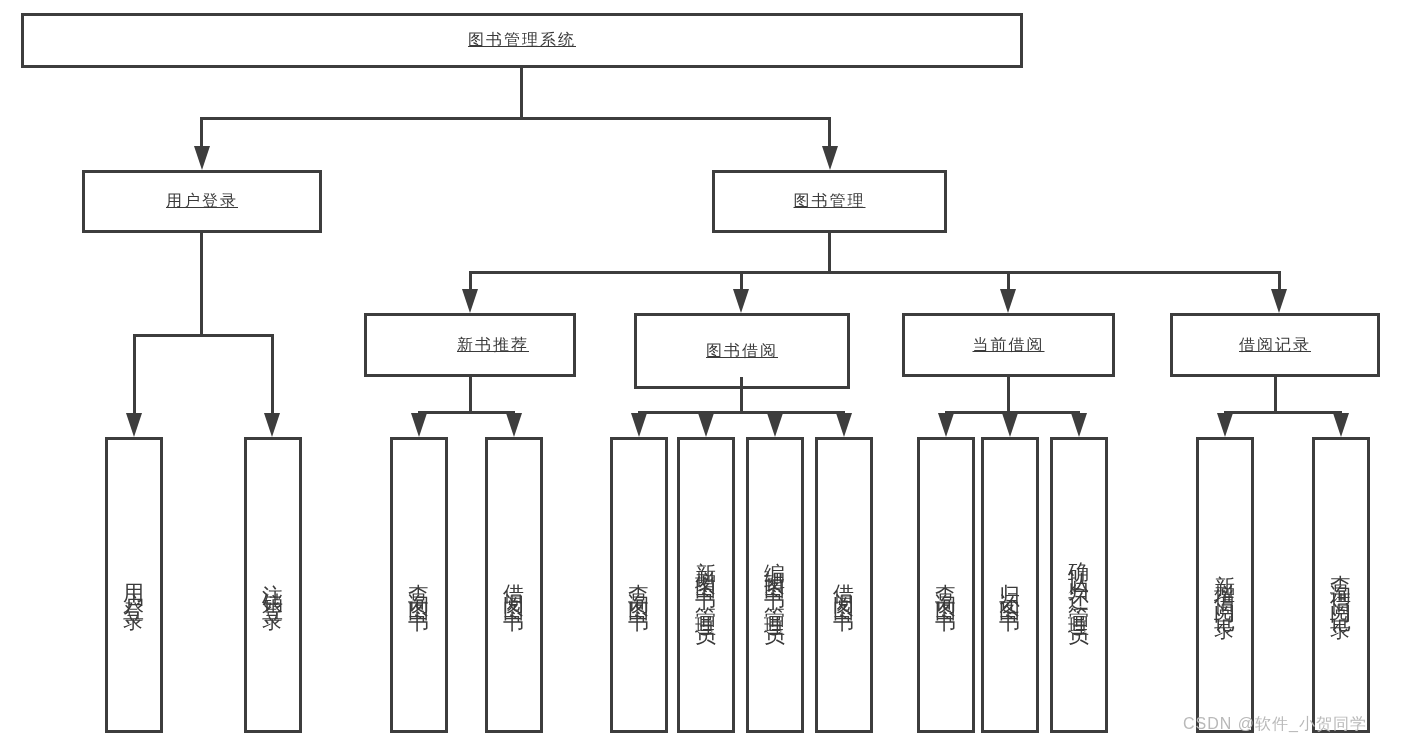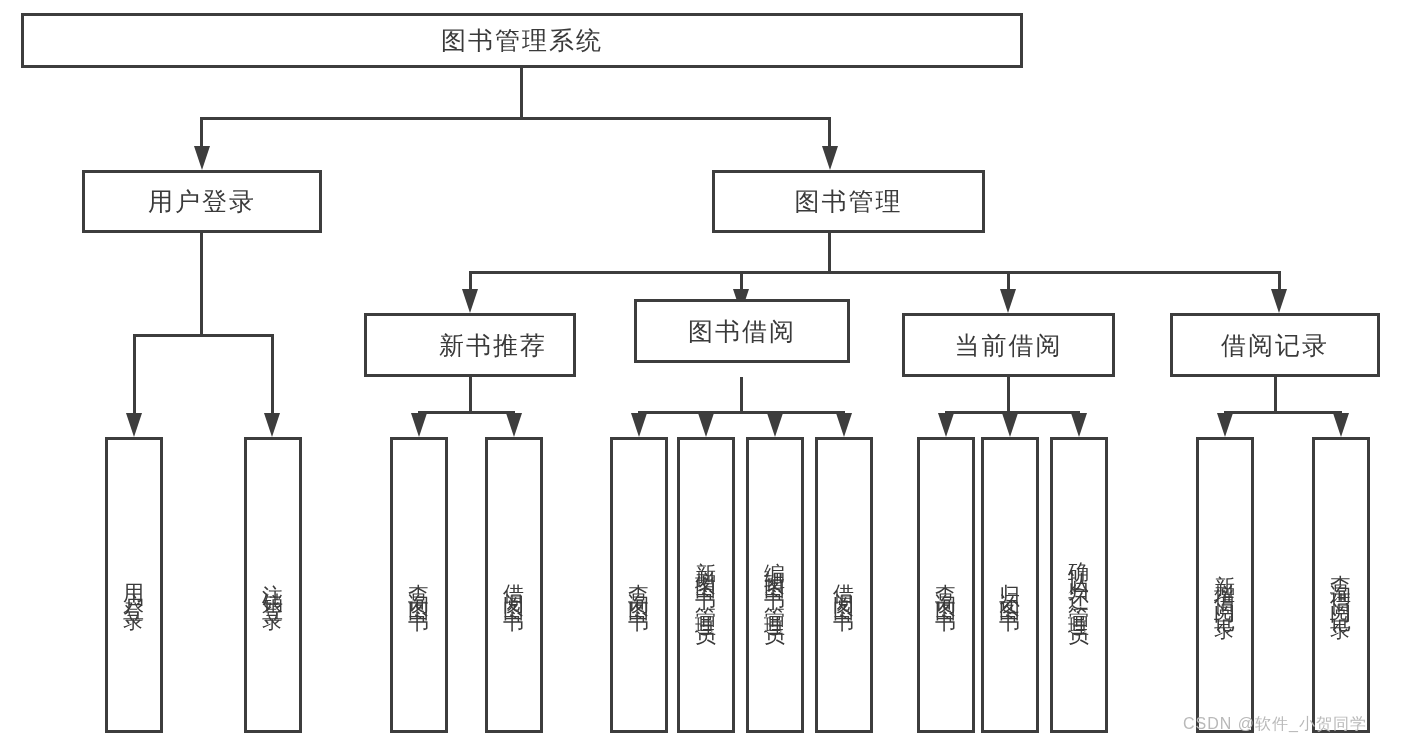--- a/index.html
+++ b/index.html
@@ -14,21 +14,21 @@
   .canvas{position:relative;width:1405px;height:747px;background:var(--bg);overflow:hidden;}
 
   
   .box{
     position:absolute;
     background:#fff;
     border:3px solid var(--line);
     display:flex;align-items:center;justify-content:center;
     color:var(--text);
   }
-  .hbox span{font-size:25px;letter-spacing:2px;white-space:nowrap;}
+  .hbox span{font-size:16px;letter-spacing:2px;white-space:nowrap;text-decoration:underline;}
   .leaf span{
     writing-mode:vertical-rl;
     text-orientation:upright;
     font-size:21px;
     letter-spacing:9px;
     line-height:1;
   }
 
   
   .vl{position:absolute;width:3px;background:var(--line);}
@@ -62,21 +62,21 @@
   <div class="vl" style="left:520px;top:68px;height:50px;"></div>
   <div class="hl" style="left:200px;top:117px;width:630px;"></div>
   <div class="vl" style="left:200px;top:117px;height:32px;"></div>
   <div class="ah" style="left:194px;top:146px;"></div>
   <div class="vl" style="left:828px;top:117px;height:32px;"></div>
   <div class="ah" style="left:822px;top:146px;"></div>
 
   <div class="box hbox" style="left:82px;top:170px;width:240px;height:63px;">
     <span>用户登录</span>
   </div>
-  <div class="box hbox" style="left:712px;top:170px;width:273px;height:63px;">
+  <div class="box hbox" style="left:712px;top:170px;width:235px;height:63px;">
     <span>图书管理</span>
   </div>
 
   <div class="vl" style="left:200px;top:233px;height:102px;"></div>
   <div class="hl" style="left:133px;top:334px;width:140px;"></div>
   <div class="vl" style="left:133px;top:334px;height:82px;"></div>
   <div class="ah" style="left:126px;top:413px;"></div>
   <div class="vl" style="left:271px;top:334px;height:82px;"></div>
   <div class="ah" style="left:264px;top:413px;"></div>
 
@@ -87,21 +87,21 @@
   <div class="vl" style="left:740px;top:271px;height:20px;"></div>
   <div class="ah" style="left:733px;top:289px;"></div>
   <div class="vl" style="left:1007px;top:271px;height:20px;"></div>
   <div class="ah" style="left:1000px;top:289px;"></div>
   <div class="vl" style="left:1278px;top:271px;height:20px;"></div>
   <div class="ah" style="left:1271px;top:289px;"></div>
 
   <div class="box hbox" style="left:364px;top:313px;width:212px;height:64px;padding-left:46px;">
     <span>新书推荐</span>
   </div>
-  <div class="box hbox" style="left:634px;top:299px;width:216px;height:64px;">
+  <div class="box hbox" style="left:634px;top:313px;width:216px;height:76px;">
     <span>图书借阅</span>
   </div>
   <div class="box hbox" style="left:1170px;top:313px;width:210px;height:64px;">
     <span>借阅记录</span>
   </div>
   <div class="box hbox" style="left:902px;top:313px;width:213px;height:64px;">
     <span>当前借阅</span>
   </div>
 
   <div class="vl" style="left:469px;top:377px;height:36px;"></div>

